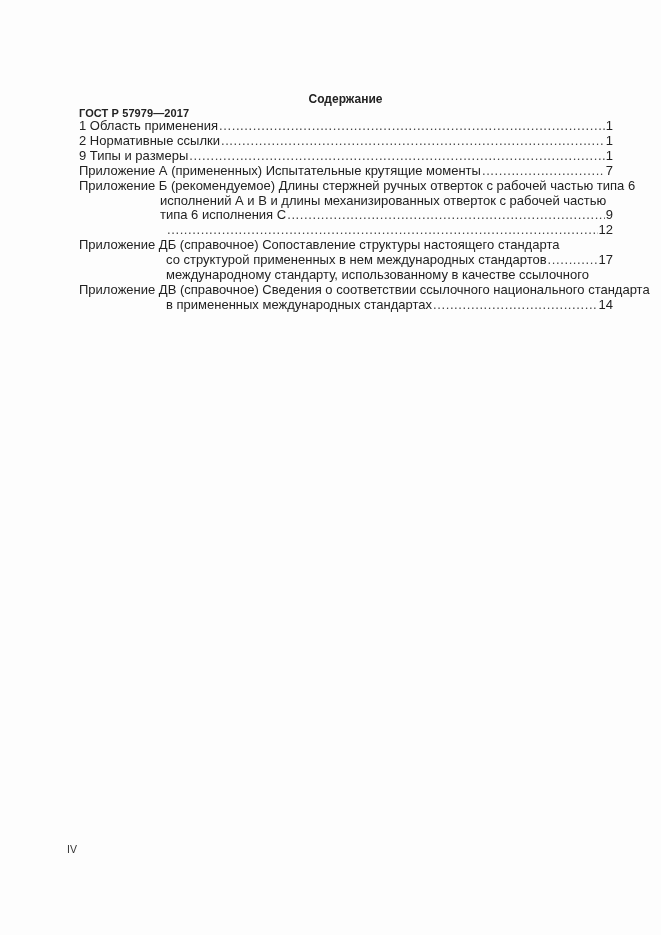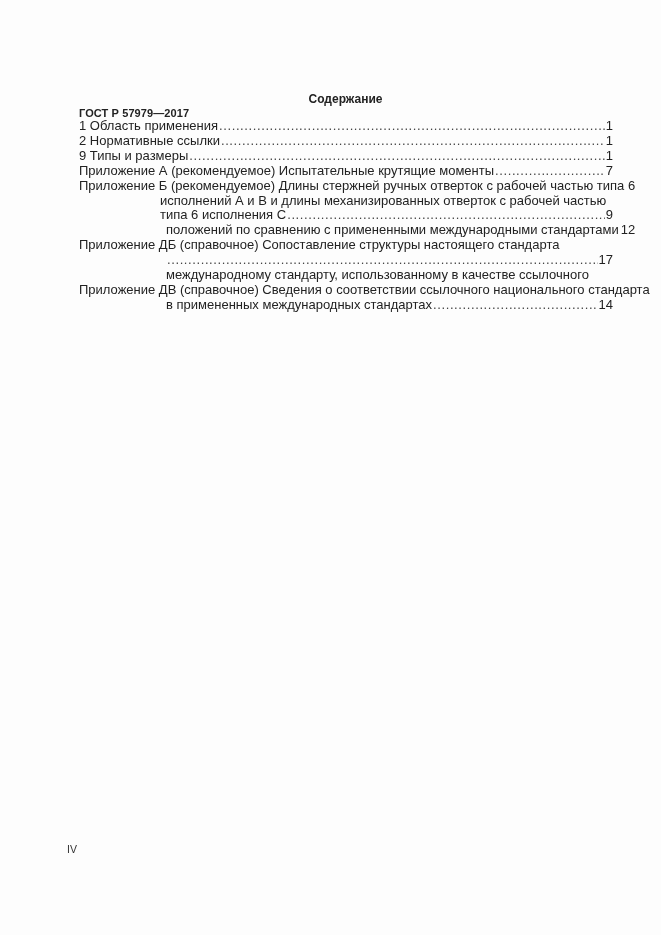--- a/index.html
+++ b/index.html
@@ -64,21 +64,21 @@
   <div class="entry">
     <div class="line">
       <span class="txt">9 Типы и размеры</span>
       <span class="dots"></span>
       <span class="pg">1</span>
     </div>
   </div>
 
   <div class="entry">
     <div class="line">
-      <span class="txt">Приложение А (рекомендуемое) Испытательные крутящие моменты</span>
+      <span class="txt">Приложение А (примененных) Испытательные крутящие моменты</span>
       <span class="dots"></span>
       <span class="pg">7</span>
     </div>
   </div>
 
   <div class="entry">
     <div class="line">
         <span class="txt">Приложение Б (рекомендуемое) Длины стержней ручных отверток с рабочей частью типа 6</span>
       </div>
     <div class="line ind-b">
@@ -86,31 +86,31 @@
       </div>
     <div class="line ind-b">
       <span class="txt">типа 6 исполнения С</span>
       <span class="dots"></span>
       <span class="pg">9</span>
     </div>
   </div>
 
   <div class="entry">
     <div class="line ind-d">
-      <span class="txt">положений по сравнению с примененными международными стандартами</span>
       <span class="dots"></span>
       <span class="pg">12</span>
     </div>
   </div>
 
   <div class="entry">
     <div class="line">
         <span class="txt">Приложение ДБ (справочное) Сопоставление структуры настоящего стандарта</span>
       </div>
     <div class="line ind-d">
+      <span class="txt">со структурой примененных в нем международных стандартов</span>
       <span class="dots"></span>
       <span class="pg">17</span>
     </div>
   </div>
 
   <div class="entry">
     <div class="line ind-d">
         <span class="txt">международному стандарту, использованному в качестве ссылочного</span>
       </div>
     <div class="line">

